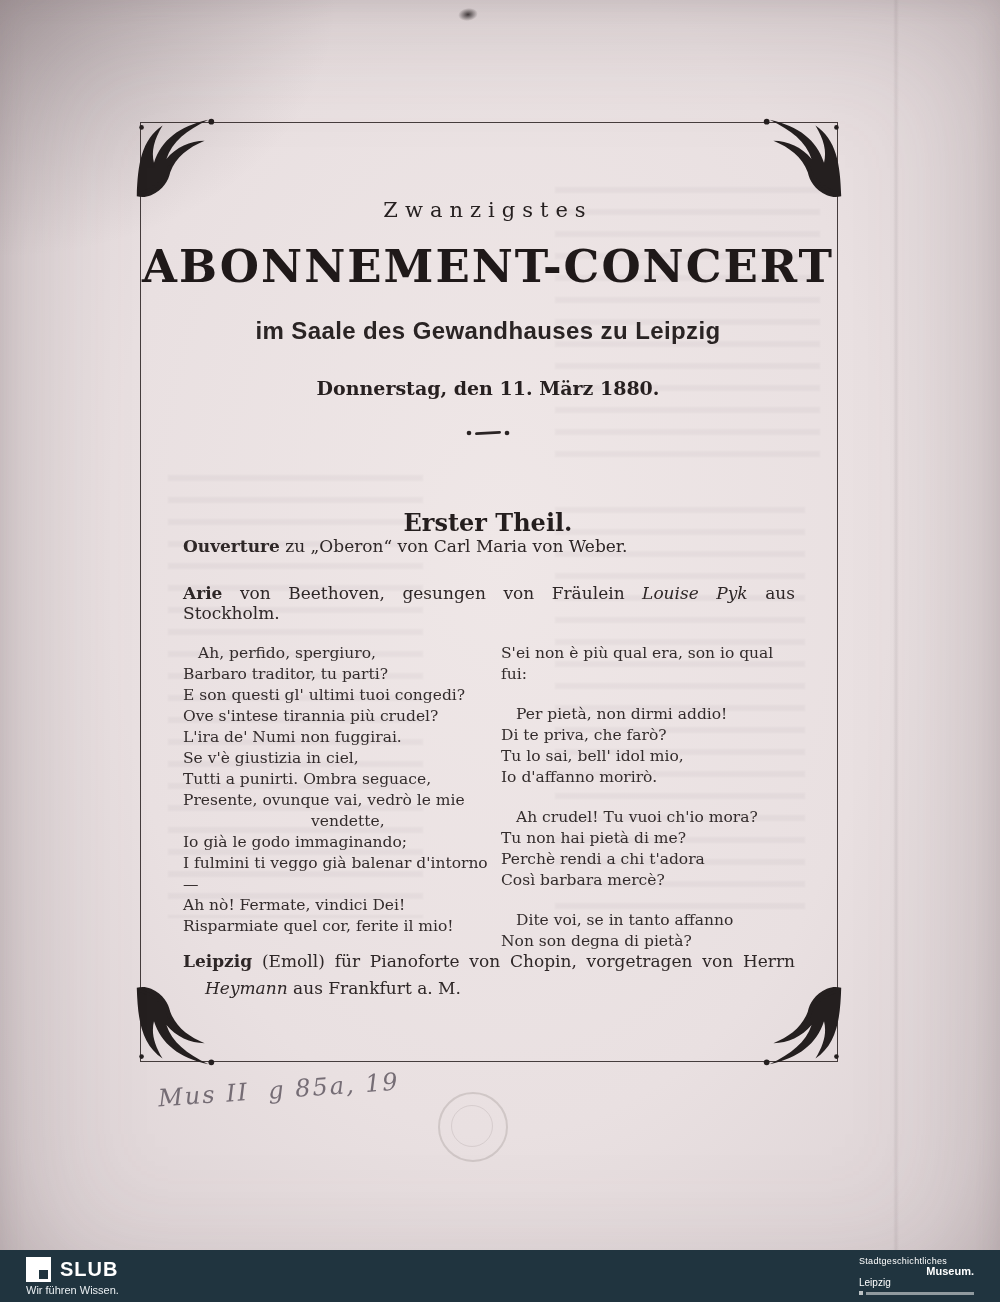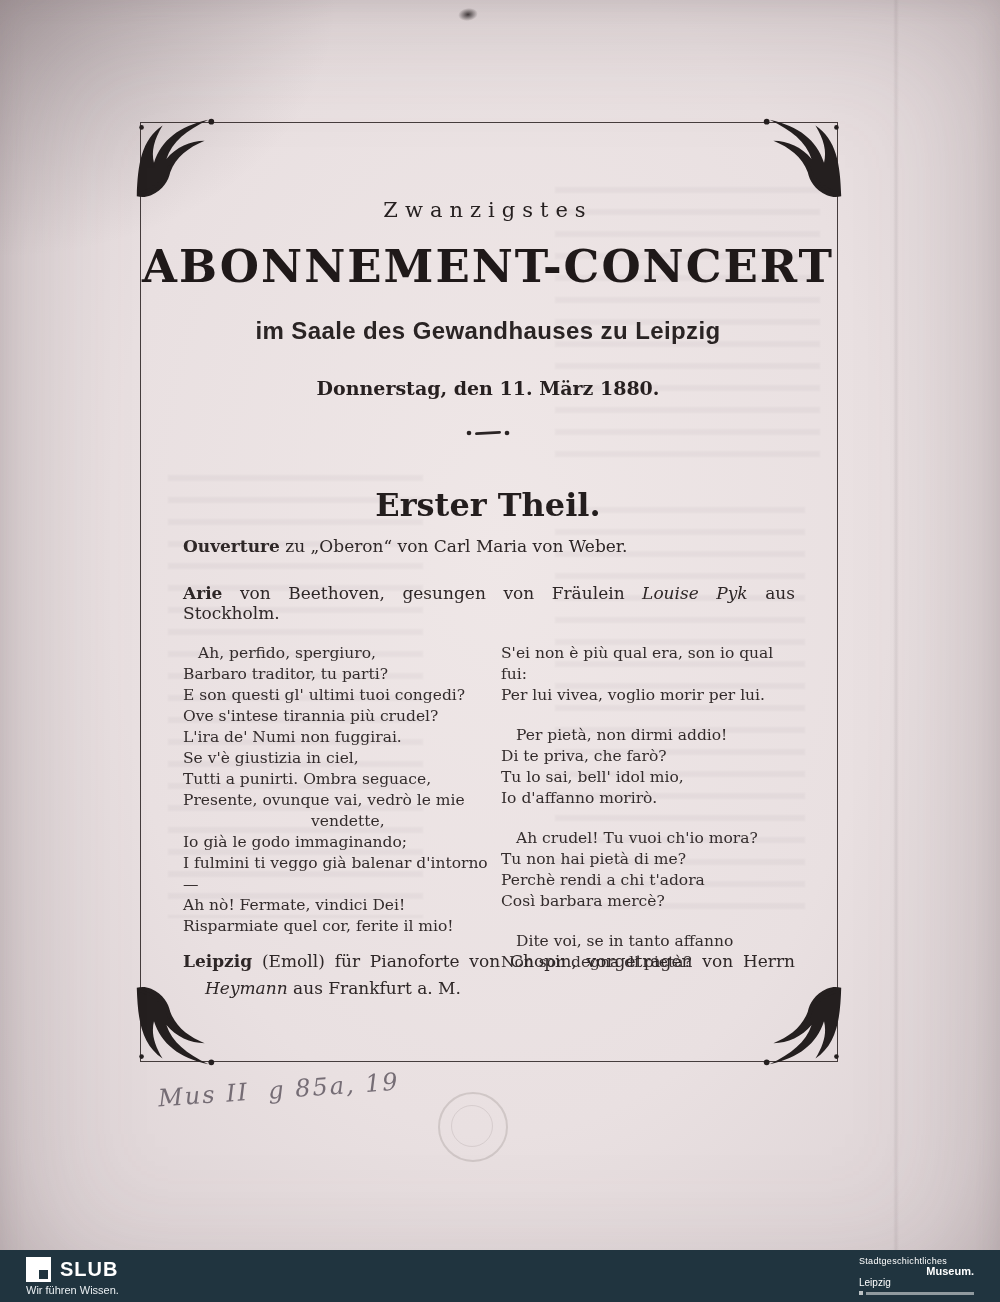--- a/index.html
+++ b/index.html
@@ -34,21 +34,21 @@
   .c-br{right:-9px;bottom:-9px;transform:scale(-1,-1);}
   .ctr{position:absolute;left:140px;width:696px;text-align:center;}
 
   .series{top:198px;font-size:21px;letter-spacing:7px;font-weight:500;color:#262020;}
   .main-title{top:240px;font-size:45px;font-weight:700;letter-spacing:2px;color:#1f1919;}
   .venue{top:317px;font-family:"Liberation Sans",sans-serif;font-weight:700;font-size:24px;
     letter-spacing:.4px;color:#2a2424;}
   .dateline{top:377px;font-size:19px;font-weight:700;color:#272020;}
   .divider{top:424px;}
   .divider svg{display:inline-block;}
-  .part-head{top:486px;font-size:32px;font-weight:700;color:#241e1e;}
+  .part-head{top:508px;font-size:24px;font-weight:700;color:#241e1e;}
 
   .prog-line{position:absolute;left:183px;width:612px;font-size:17px;color:#2e2727;white-space:pre-wrap;}
   .prog-line .b{font-weight:700;}
   .prog-line .i{font-style:italic;}
   .l-ouv{top:536px;}
   .l-arie{top:583px;text-align:justify;text-align-last:justify;}
 
   .poem{position:absolute;left:183px;top:643px;width:612px;display:flex;color:#332c2c;}
   .col-l{flex:0 0 318px;}
   .col-r{flex:1;}
@@ -165,21 +165,20 @@
       <div class="pl">Presente, ovunque vai, vedrò le mie</div>
       <div class="pl deep">vendette,</div>
       <div class="pl">Io già le godo immaginando;</div>
       <div class="pl">I fulmini ti veggo già balenar d'intorno —</div>
       <div class="pl">Ah nò! Fermate, vindici Dei!</div>
       <div class="pl">Risparmiate quel cor, ferite il mio!</div>
     </div>
     <div class="col-r">
       <div class="stanza">
         <div class="pl">S'ei non è più qual era, son io qual fui:</div>
-        <div class="pl">Per lui vivea, voglio morir per lui.</div>
       </div>
       <div class="stanza gap">
         <div class="pl ind">Per pietà, non dirmi addio!</div>
         <div class="pl">Di te priva, che farò?</div>
         <div class="pl">Tu lo sai, bell' idol mio,</div>
         <div class="pl">Io d'affanno morirò.</div>
       </div>
       <div class="stanza gap">
         <div class="pl ind">Ah crudel! Tu vuoi ch'io mora?</div>
         <div class="pl">Tu non hai pietà di me?</div>

